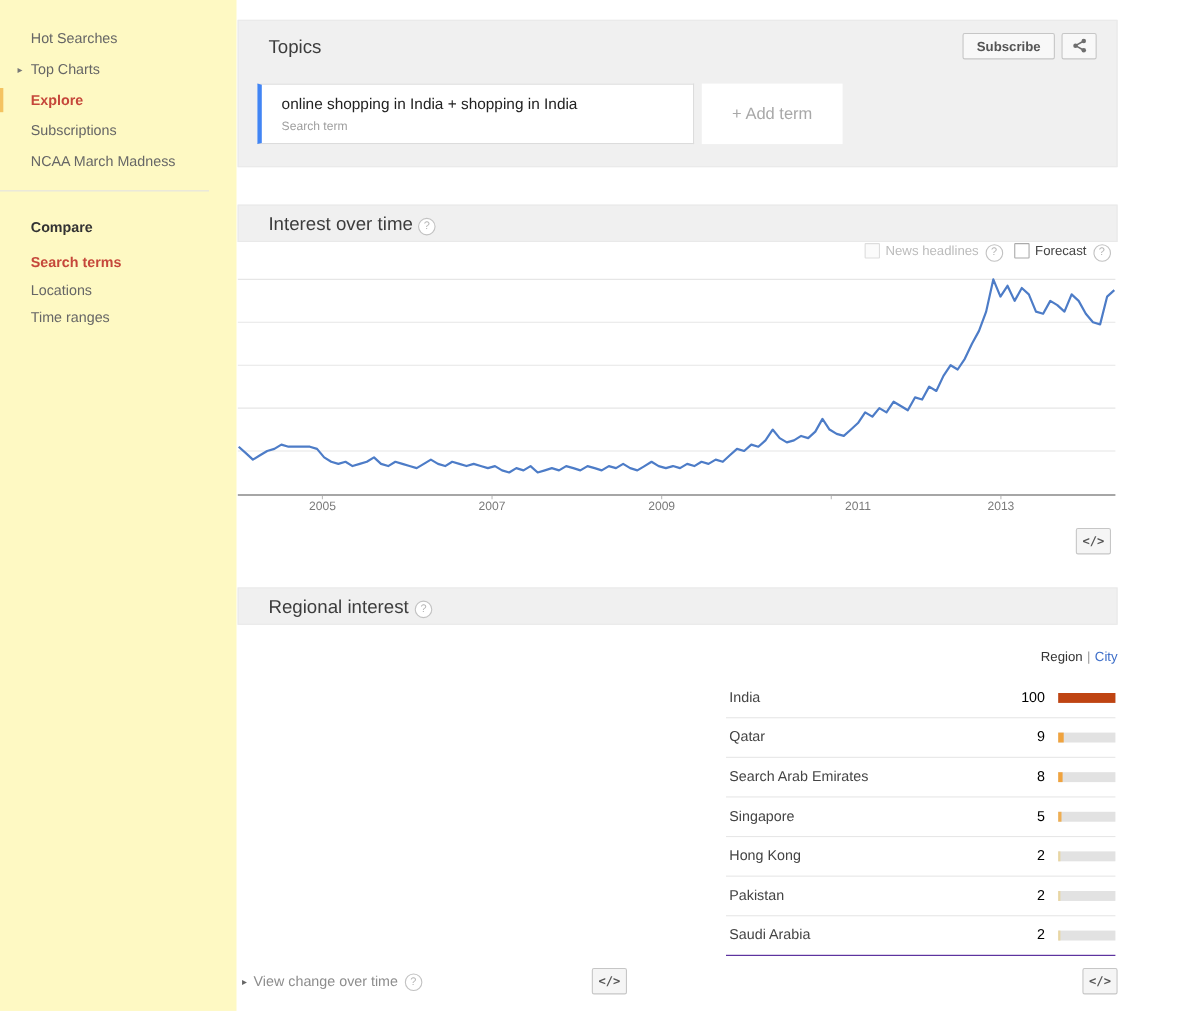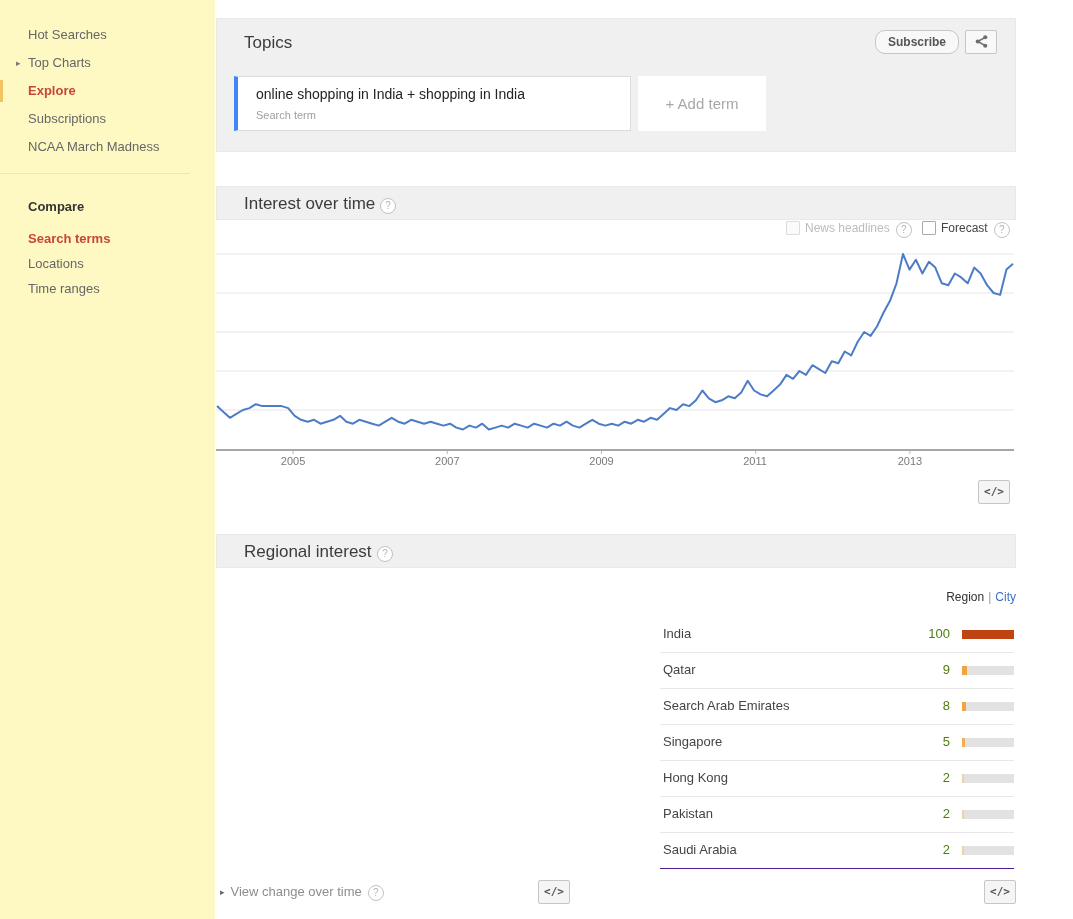--- a/index.html
+++ b/index.html
@@ -17,21 +17,21 @@
 
   .panel-gray{position:absolute;background:#f0f0f0;border:1px solid #e9e9e9;box-sizing:border-box;}
   .section-header{position:absolute;left:216px;width:800px;height:34px;background:#f0f0f0;border:1px solid #e9e9e9;box-sizing:border-box;}
   .section-title{position:absolute;left:27px;top:7px;font-size:17px;color:#3c3c3c;}
   .help{display:inline-block;width:14px;height:14px;border:1px solid #c2c2c2;border-radius:50%;color:#b5b5b5;font-size:10px;line-height:14px;text-align:center;vertical-align:middle;background:#fff;cursor:pointer;}
   .hdr-help{position:absolute;top:11px;}
 
   
   .topics{left:216px;top:18px;width:800px;height:134px;padding-left:40px;}
   .topics-title{position:absolute;left:27px;top:14px;font-size:17px;color:#3c3c3c;}
-  .subscribe-btn{position:absolute;right:56px;top:11px;height:22px;padding:0 12px;background:#f8f8f8;border:1px solid #c6c6c6;border-radius:10px;font-size:12px;font-weight:bold;color:#555;line-height:22px;cursor:pointer;}
+  .subscribe-btn{position:absolute;right:56px;top:11px;height:22px;padding:0 12px;background:#f8f8f8;border:1px solid #c6c6c6;border-radius:2px;font-size:12px;font-weight:bold;color:#555;line-height:22px;cursor:pointer;}
   .share-btn{position:absolute;right:18px;top:11px;width:30px;height:22px;background:#f8f8f8;border:1px solid #c6c6c6;border-radius:2px;cursor:pointer;}
   .share-btn svg{display:block;margin:3px auto 0;}
   .term-card{position:absolute;left:17px;top:57px;width:397px;height:55px;background:#fff;border:1px solid #dcdcdc;border-left:4px solid #4285f4;box-sizing:border-box;cursor:pointer;}
   .term-title{position:absolute;left:18px;top:9px;font-size:14px;color:#222;white-space:nowrap;}
   .term-sub{position:absolute;left:18px;top:32px;font-size:11px;color:#9e9e9e;}
   .add-term{position:absolute;left:421px;top:57px;width:128px;height:55px;background:#fff;color:#a8a8a8;font-size:15px;text-align:center;line-height:55px;cursor:pointer;}
 
   
   .iot-header{top:186px;}
   .iot-controls{position:absolute;left:216px;top:218px;width:800px;height:22px;font-size:12px;color:#444;}
@@ -54,21 +54,21 @@
   .rt-inner{position:absolute;right:0;top:0;white-space:nowrap;}
   .rt-region{color:#333;cursor:pointer;}
   .rt-sep{color:#999;margin:0 4px;}
   .rt-city{color:#3d6ec9;cursor:pointer;}
 
   .region-list{position:absolute;left:660px;top:617px;width:354px;}
   .region-row{position:relative;height:35px;border-top:1px solid #e7e7e7;cursor:pointer;}
   .region-row:first-child{border-top:none;}
   .region-list-bottom{border-bottom:1px solid #4c1d95;}
   .region-name{position:absolute;left:3px;top:9px;font-size:13px;color:#444;}
-  .region-value{position:absolute;right:64px;top:9px;font-size:13px;color:#4d7c0f;}
+  .region-value{position:absolute;right:64px;top:9px;font-size:13px;color:#000000;}
   .region-bar{position:absolute;right:0;top:13px;width:52px;height:9px;background:#e2e2e2;}
   .region-bar-fill{position:absolute;left:0;top:0;height:9px;}
 
   .view-change{position:absolute;left:220px;top:884px;font-size:13px;color:#8d8d8d;cursor:pointer;white-space:nowrap;}
   .view-change .tri{font-size:9px;color:#666;margin-right:6px;vertical-align:1px;}
   .view-change .help{margin-left:6px;}
   .ri-embed-mid{left:538px;top:880px;}
   .ri-embed-right{left:984px;top:880px;}
 </style>
 </head>
@@ -153,21 +153,21 @@
         <line x1="385.507246376815" x2="385.507246376815" y1="203" y2="206" stroke="#bbb" stroke-width="1"></line>
         <line x1="539.7101449275409" x2="539.7101449275409" y1="203" y2="206" stroke="#bbb" stroke-width="1"></line>
         <line x1="693.913043478267" x2="693.913043478267" y1="203" y2="206" stroke="#bbb" stroke-width="1"></line>
         <polyline points="1.0,158.1 7.5,163.9 13.9,169.8 20.4,165.9 26.9,162.0 33.4,160.1 39.8,156.2 46.3,158.1 52.8,158.1 59.2,158.1 65.7,158.1 72.2,160.1 78.7,167.8 85.1,171.8 91.6,173.7 98.1,171.8 104.5,175.7 111.0,173.7 117.5,171.8 124.0,167.8 130.4,173.7 136.9,175.7 143.4,171.8 149.8,173.7 156.3,175.7 162.8,177.6 169.3,173.7 175.7,169.8 182.2,173.7 188.7,175.7 195.1,171.8 201.6,173.7 208.1,175.7 214.6,173.7 221.0,175.7 227.5,177.6 234.0,175.7 240.4,179.6 246.9,181.5 253.4,177.6 259.9,179.6 266.3,175.7 272.8,181.5 279.3,179.6 285.7,177.6 292.2,179.6 298.7,175.7 305.2,177.6 311.6,179.6 318.1,175.7 324.6,177.6 331.0,179.6 337.5,175.7 344.0,177.6 350.5,173.7 356.9,177.6 363.4,179.6 369.9,175.7 376.3,171.8 382.8,175.7 389.3,177.6 395.8,175.7 402.2,177.6 408.7,173.7 415.2,175.7 421.7,171.8 428.1,173.7 434.6,169.8 441.1,171.8 447.5,165.9 454.0,160.1 460.5,162.0 467.0,156.2 473.4,158.1 479.9,152.3 486.4,142.5 492.8,150.3 499.3,154.2 505.8,152.3 512.3,148.3 518.7,150.3 525.2,144.4 531.7,132.8 538.1,142.5 544.6,146.4 551.1,148.3 557.6,142.5 564.0,136.6 570.5,126.9 577.0,130.8 583.4,123.0 589.9,126.9 596.4,117.2 602.9,121.1 609.3,125.0 615.8,113.3 622.3,115.2 628.7,103.5 635.2,107.4 641.7,93.7 648.2,84.0 654.6,87.9 661.1,78.2 667.6,64.5 674.0,52.8 680.5,35.3 687.0,6.0 693.5,21.6 699.9,11.8 706.4,25.5 712.9,13.8 719.3,19.6 725.8,35.3 732.3,37.2 738.8,25.5 745.2,29.4 751.7,35.3 758.2,19.6 764.6,25.5 771.1,37.2 777.6,45.0 784.1,46.9 790.5,21.6 797.0,15.8" fill="none" stroke="#4d7cc7" stroke-width="2" stroke-linejoin="round"></polyline>
       </svg>
   </div>
   <div class="x-labels" id="x-labels">
       <div class="x-label" style="left: 77.1014px;">2005</div>
       <div class="x-label" style="left: 231.304px;">2007</div>
       <div class="x-label" style="left: 385.507px;">2009</div>
-      <div class="x-label" style="left: 539px;">2011</div>
+      <div class="x-label" style="left: 564px;">2011</div>
       <div class="x-label" style="left: 693.913px;">2013</div>
     </div>
 
   <div class="embed-btn iot-embed">&lt;/​&gt;</div>
 
   <div class="section-header ri-header">
     <div class="section-title">Regional interest</div>
     <span class="help hdr-help" style="left:160px;">?</span>
   </div>
 

